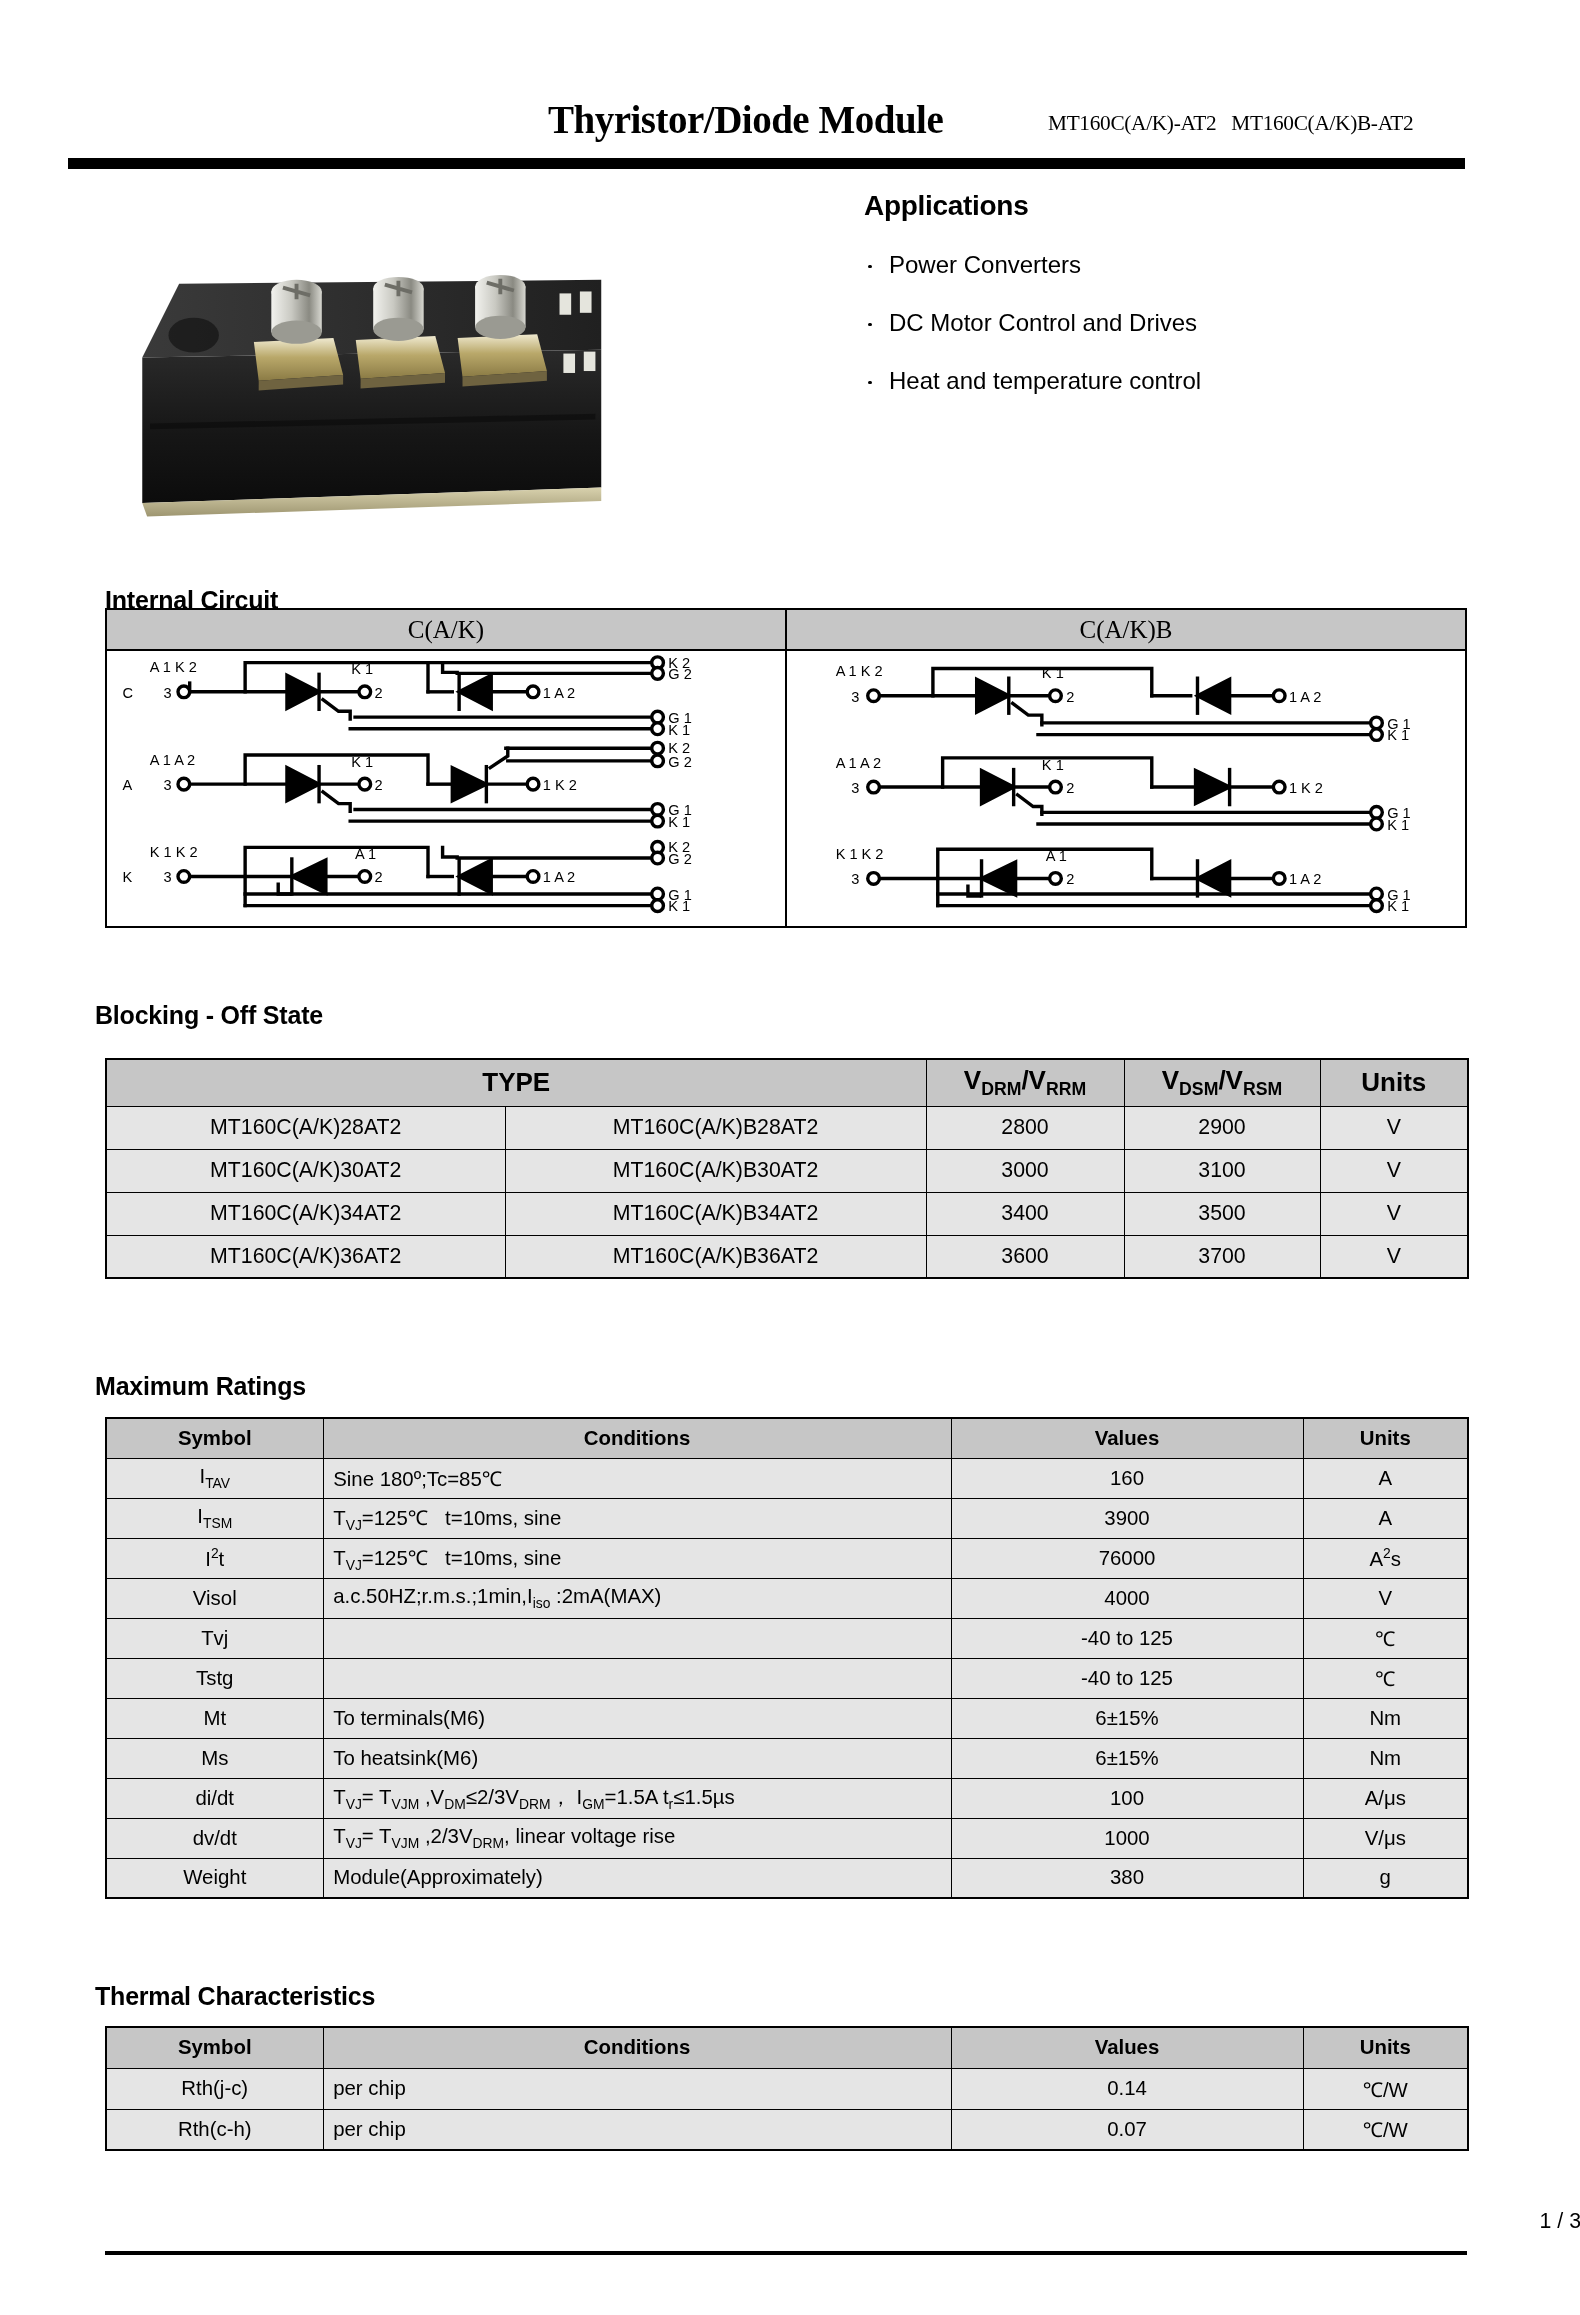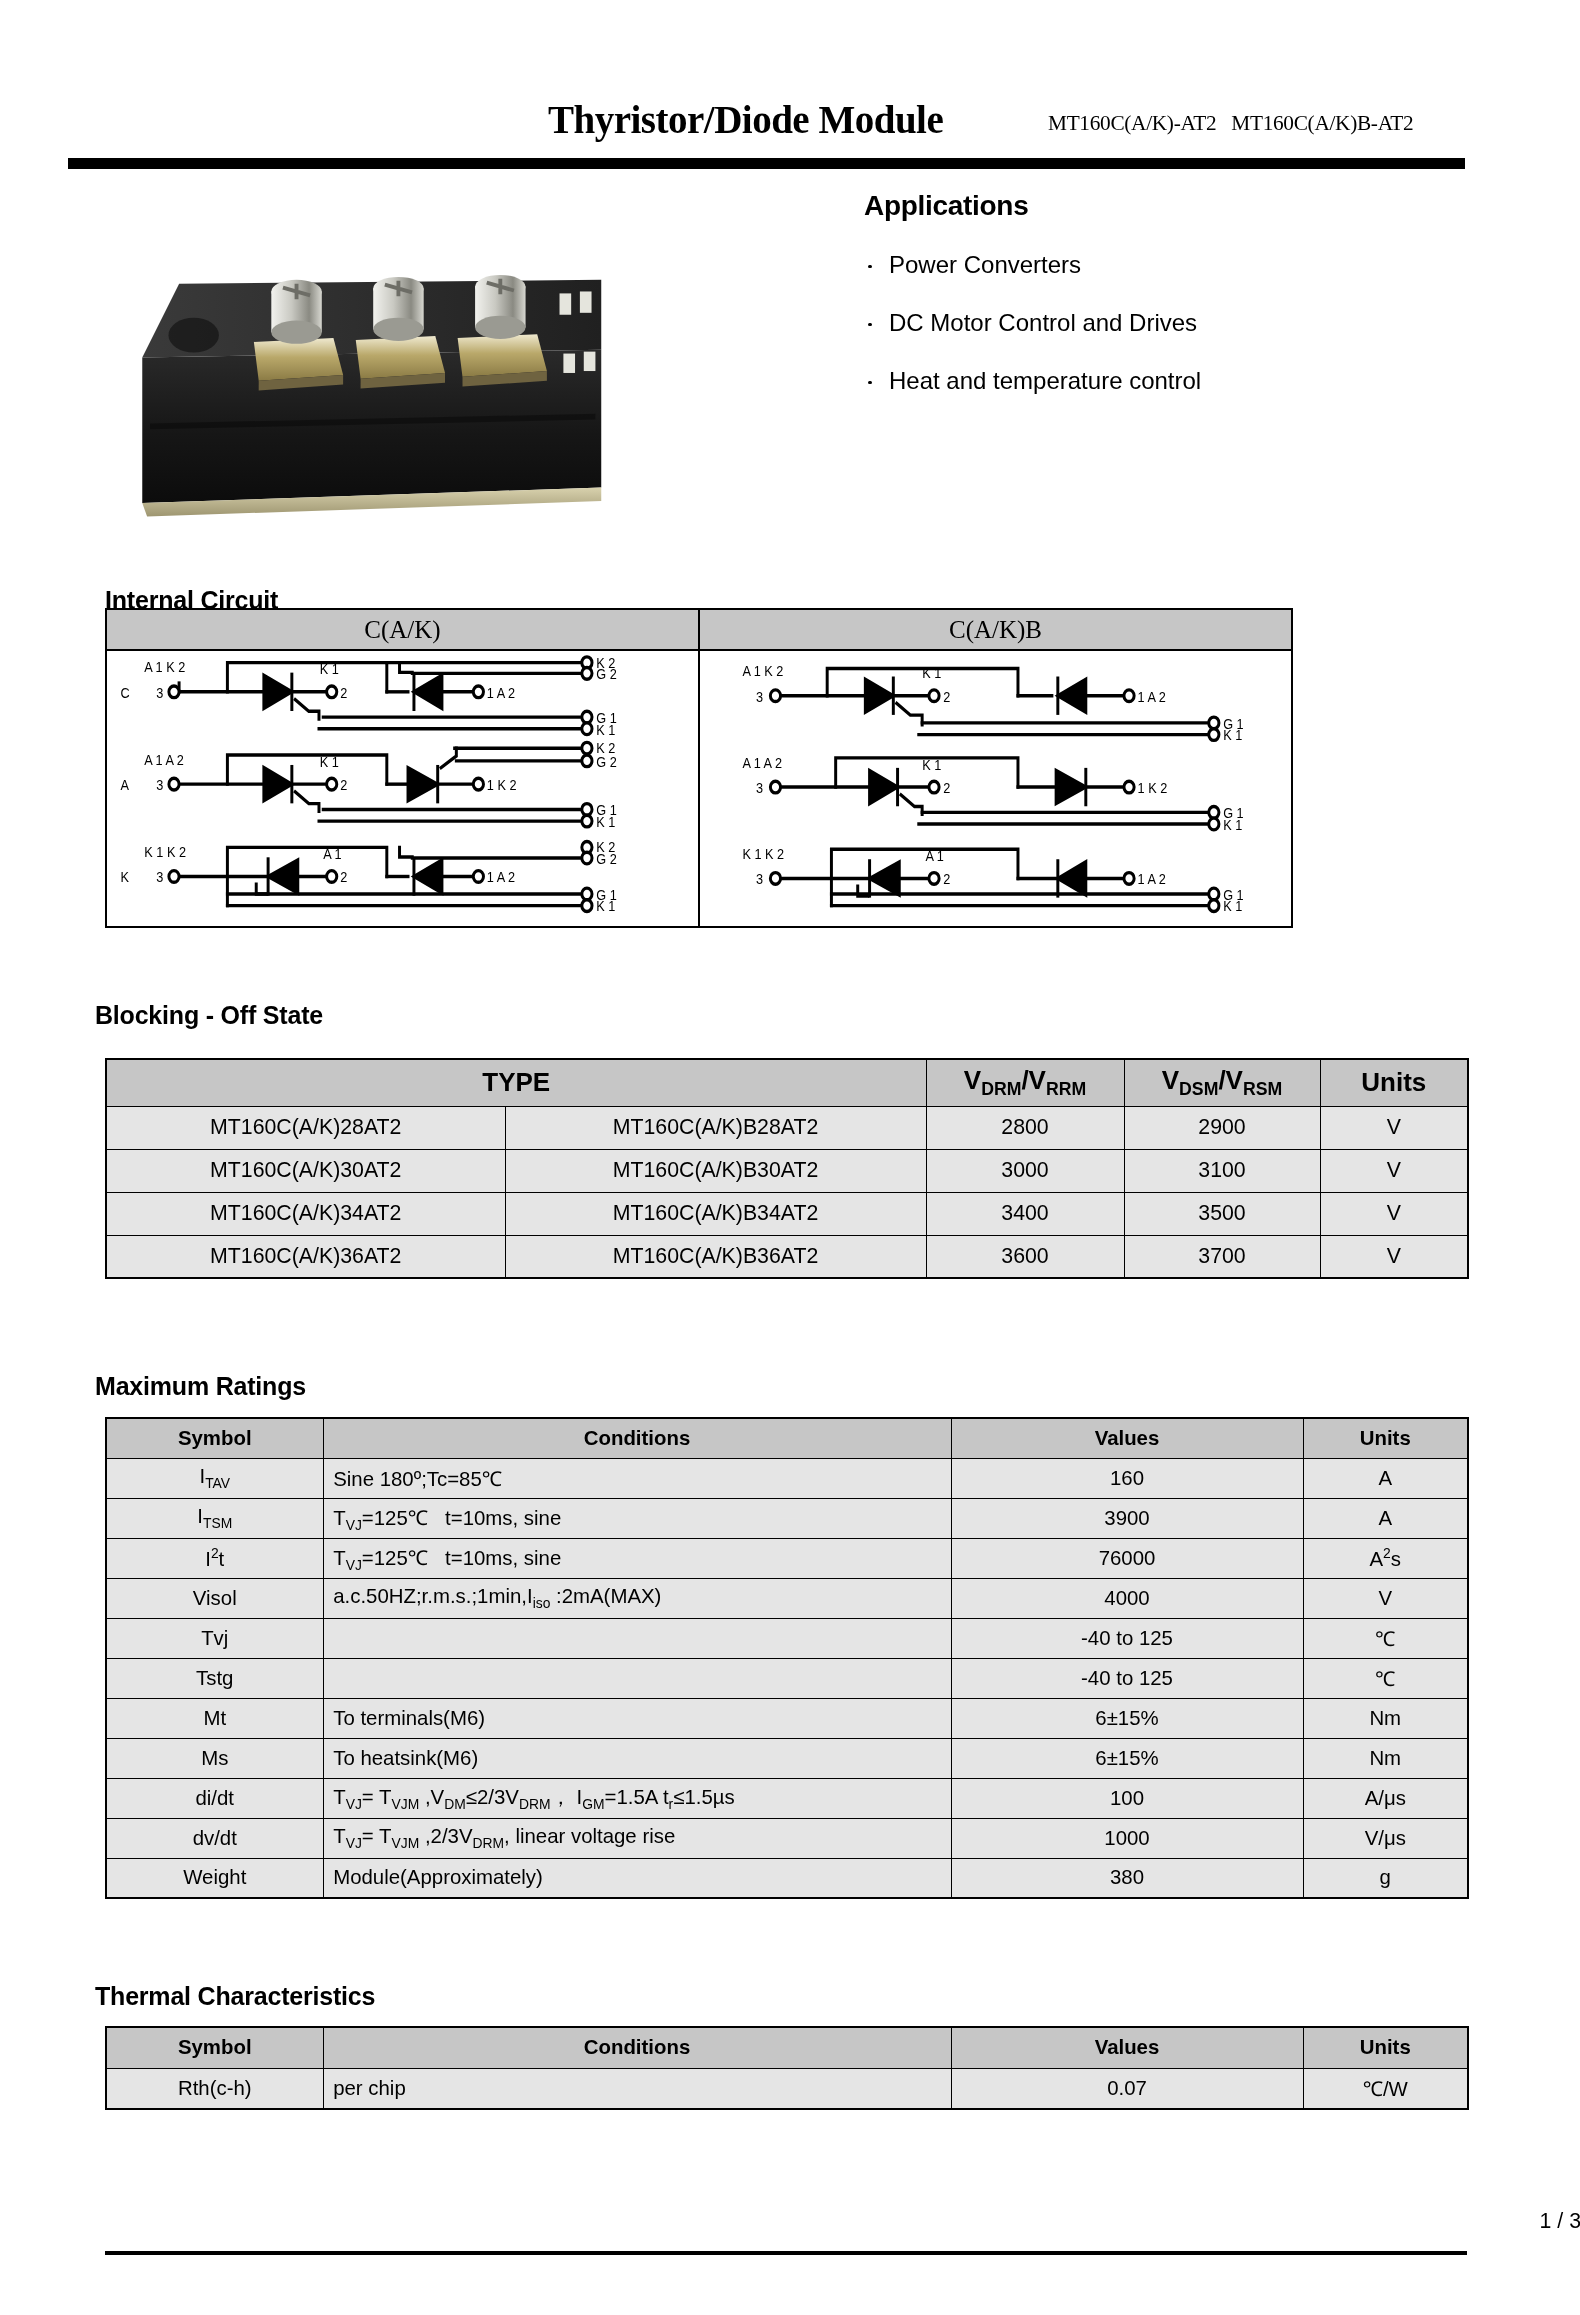--- a/index.html
+++ b/index.html
@@ -42,21 +42,21 @@
     font-size:24px; line-height:30px; padding-left:25px; position:relative; white-space:nowrap;margin-top:28px;
   }
   .bullets li .dot {
     position:absolute; left:3.9px; top:14.6px; width:3.9px; height:3.9px; background:#000; border-radius:50%;
   }
 
   
   .sec-title { position:absolute; font-size:25px; font-weight:bold; letter-spacing:-0.2px; white-space:nowrap; }
 
   
-  .circ-box { position:absolute; left:105px; top:608px; width:1188px; height:320px; border:2.9px solid #000; }
+  .circ-box { position:absolute; left:105px; top:608px; width:1362px; height:320px; border:2.9px solid #000; }
   .circ-hdr { display:flex; height:41px; border-bottom:2.9px solid #000; }
   .circ-hdr > div {
     flex:1; background:#c6c6c6; display:flex; align-items:center; justify-content:center;
     font-family:"Liberation Serif", serif; font-size:25px; font-weight:normal;
   }
   .circ-hdr > div:first-child { border-right:2.9px solid #000; }
   .circ-body { display:flex; height:277px; }
   .circ-cell { flex:1; position:relative; }
   .circ-cell.left { border-right:2.9px solid #000; }
   .circ-cell svg { display:block; width:100%; height:100%; }
@@ -555,20 +555,26 @@
     <thead>
       <tr>
         <th>Symbol</th>
         <th>Conditions</th>
         <th>Values</th>
         <th>Units</th>
       </tr>
     </thead>
     <tbody>
       <tr>
+        <td>Rth(j-c)</td>
+        <td class="lft">per chip</td>
+        <td>0.14</td>
+        <td>℃/W</td>
+      </tr>
+      <tr>
         <td>Rth(c-h)</td>
         <td class="lft">per chip</td>
         <td>0.07</td>
         <td>℃/W</td>
       </tr>
     </tbody>
   </table>
 
   <div class="footer-page">1 / 3</div>
   <div class="footer-rule"></div>

